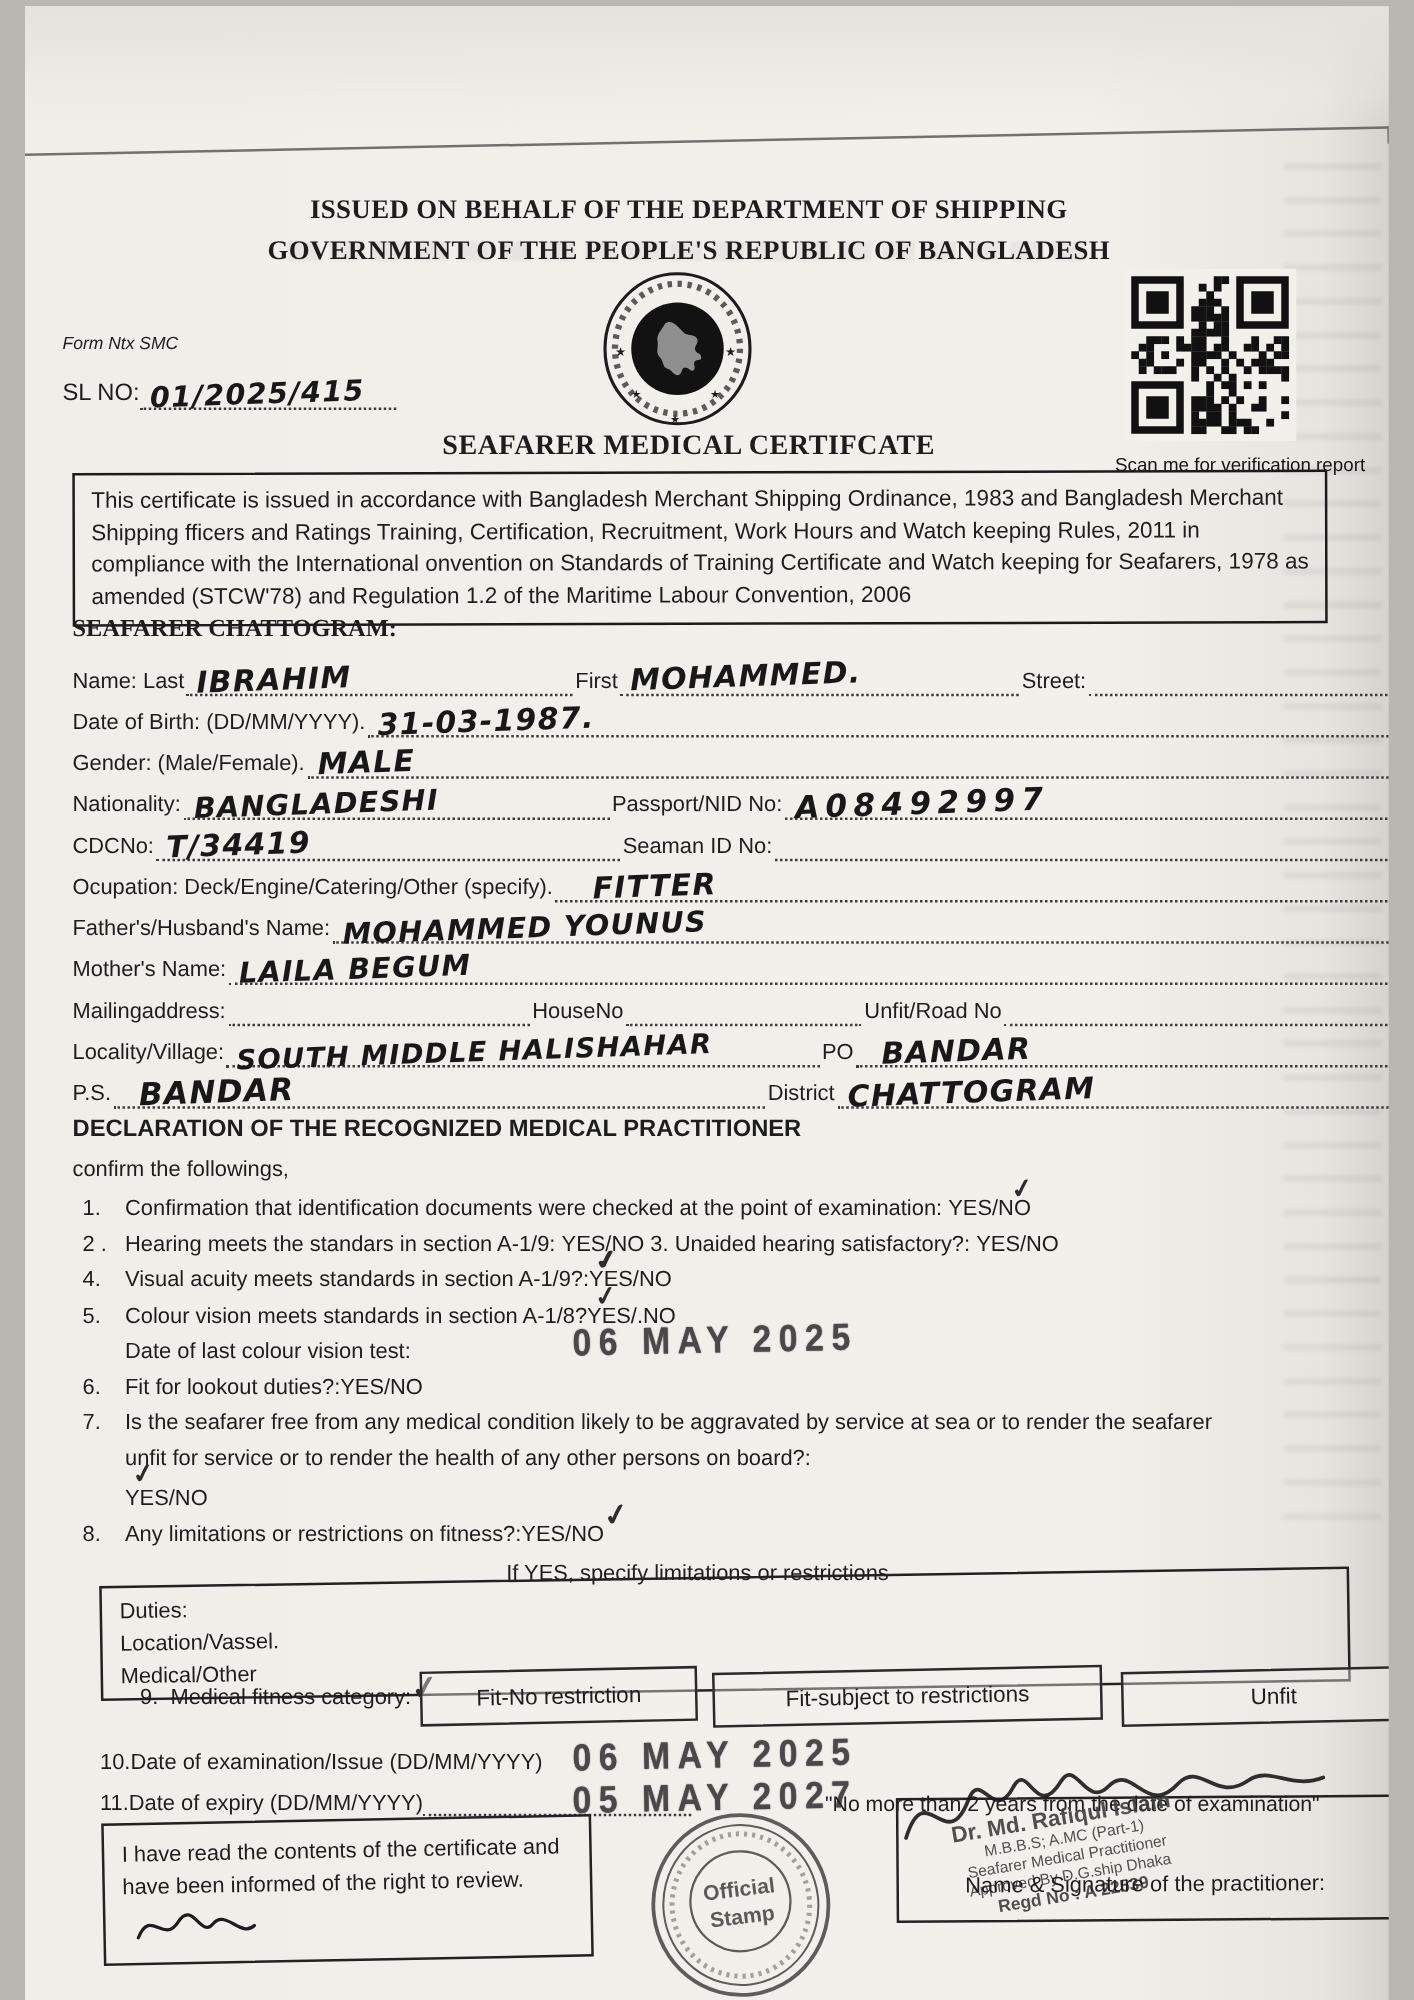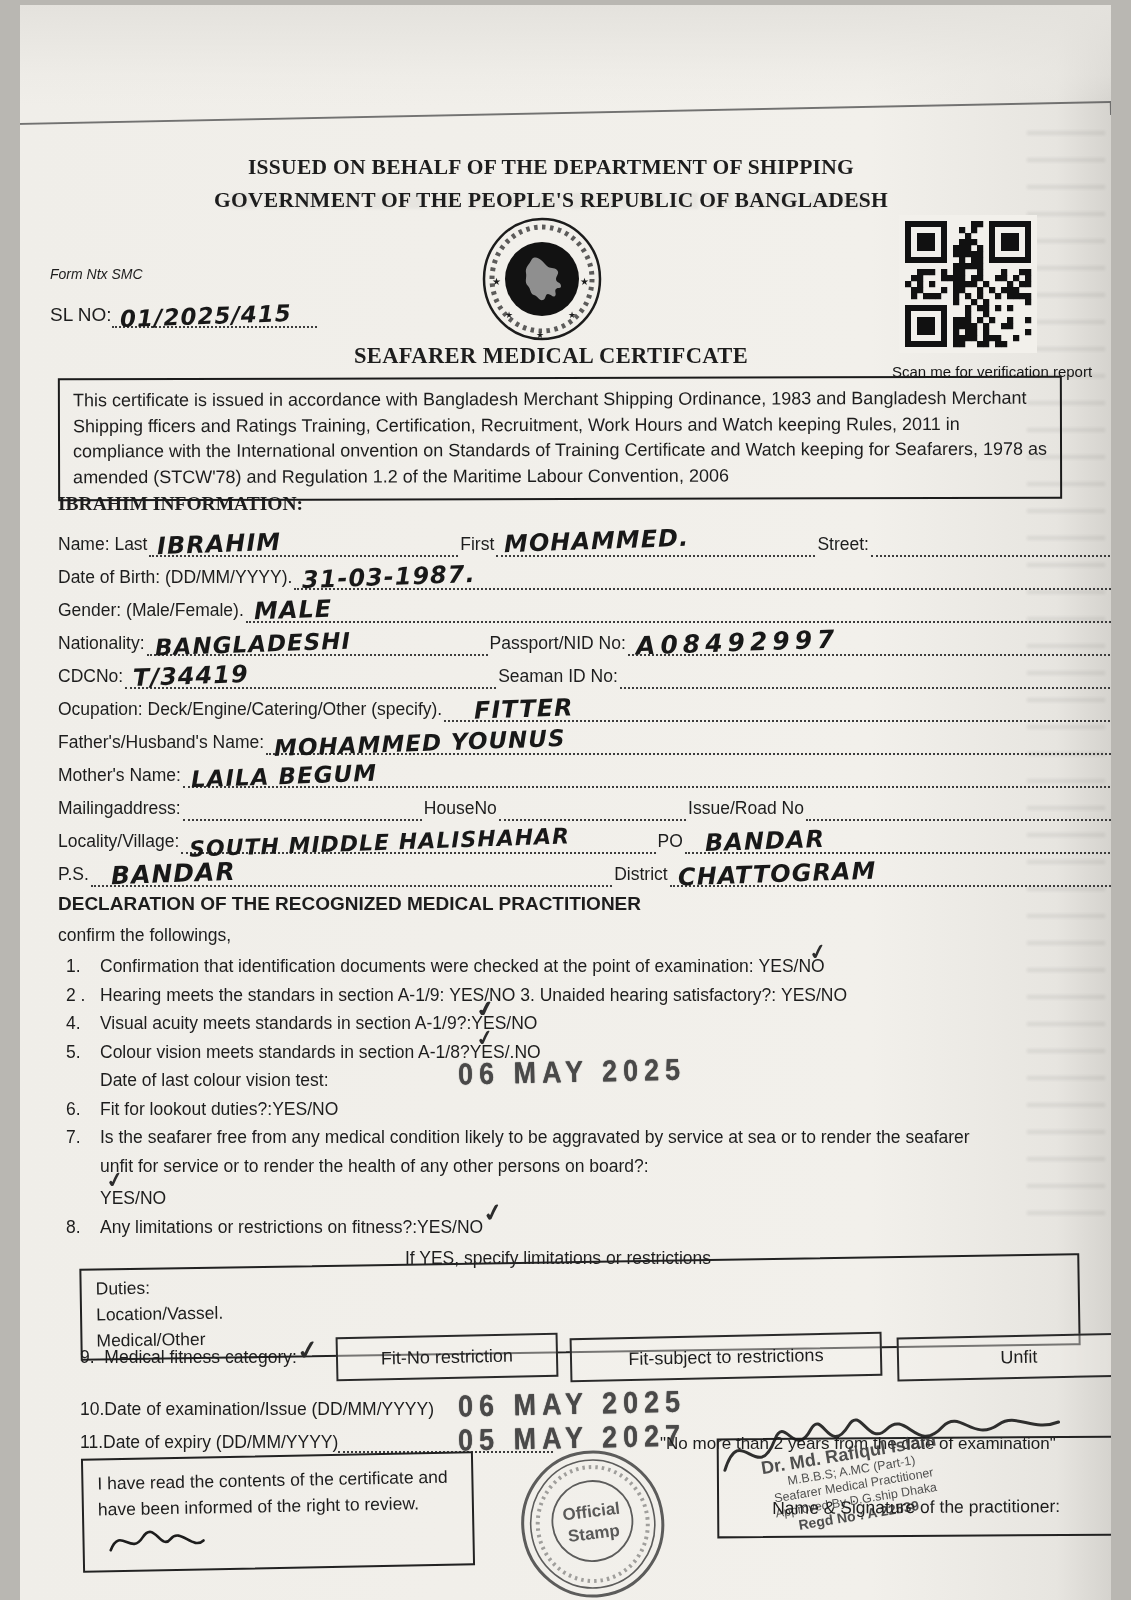--- a/index.html
+++ b/index.html
@@ -55,21 +55,21 @@
   .chk.big{font-size:24px;}
   .stamp{font-weight:bold;color:#333;letter-spacing:6px;opacity:.88;white-space:nowrap;
     transform:rotate(-1.2deg) scaleY(1.12);text-shadow:0 0 1px #333;}
   .cvstamp{position:absolute;left:400px;top:-8px;font-size:27px;}
   .ifyes{text-align:center;width:1000px;line-height:30px;margin-top:2px;}
 
   .dutybox{position:absolute;left:60px;top:1256px;width:1000px;box-sizing:border-box;border:2.5px solid #222;
     padding:5px 14px;font-size:17.5px;line-height:26px;transform:rotate(-.9deg);}
 
   .fitrow{position:absolute;left:60px;top:1342px;width:1060px;font-size:17.5px;}
-  .fitlabel{position:relative;display:inline-block;}
+  .fitlabel{position:relative;display:inline-block;padding-left:32px;}
   .fitchk{position:absolute;right:-22px;top:-12px;font-size:26px;font-weight:bold;color:#2c2c2c;transform:rotate(-8deg);}
   .fitbox{position:absolute;top:-12px;border:2.5px solid #2a2a2a;height:40px;display:flex;align-items:center;
     justify-content:center;font-size:18px;transform:rotate(-1.2deg);background:rgba(244,242,237,.4);}
   .fb1{left:256px;width:218px;}
   .fb2{left:490px;width:308px;}
   .fb3{left:817px;width:240px;}
 
   .daterow{position:absolute;left:60px;font-size:17.5px;display:flex;align-items:flex-end;}
   .dr10{top:1394px;}
   .dr11{top:1426px;}
@@ -267,21 +267,21 @@
         </g>
     </svg>
     <div class="qrcap">Scan me for verification report</div>
   </div>
 
   <div class="title serifb">SEAFARER MEDICAL CERTIFCATE</div>
 
   <div class="introbox">This certificate is issued in accordance with Bangladesh Merchant Shipping Ordinance, 1983 and Bangladesh Merchant Shipping fficers and Ratings Training, Certification, Recruitment, Work Hours and Watch keeping Rules, 2011 in compliance with the International onvention on Standards of Training Certificate and Watch keeping for Seafarers, 1978 as amended (STCW'78) and Regulation 1.2 of the Maritime Labour Convention, 2006</div>
 
   <div class="info">
-    <div class="sect">IBRAHIM INFORMATION:</div>
+    <div class="sect">SEAFARER CHATTOGRAM:</div>
 
     <div class="frow">
       <span class="lbl">Name: Last</span>
       <span class="fill" style="flex-grow:3;">
           <i class="hw" style="font-size:24px;">IBRAHIM</i>
         </span>
       <span class="lbl">First</span>
       <span class="fill" style="flex-grow:3.1;">
           <i class="hw" style="font-size:24px;bottom:0;">MOHAMMED.</i>
         </span>
@@ -342,21 +342,21 @@
       <span class="fill">
           <i class="hw" style="font-size:23px;">LAILA BEGUM</i>
         </span>
     </div>
 
     <div class="frow">
       <span class="lbl">Mailingaddress:</span>
       <span class="fill" style="flex-grow:2.3;"></span>
       <span class="lbl">HouseNo</span>
       <span class="fill" style="flex-grow:1.8;"></span>
-      <span class="lbl">Issue/Road No</span>
+      <span class="lbl">Unfit/Road No</span>
       <span class="fill" style="flex-grow:3;"></span>
     </div>
 
     <div class="frow">
       <span class="lbl">Locality/Village:</span>
       <span class="fill" style="flex-grow:4.6;">
           <i class="hw" style="font-size:22px;">SOUTH MIDDLE HALISHAHAR</i>
         </span>
       <span class="lbl">PO</span>
       <span class="fill" style="flex-grow:4.2;">

